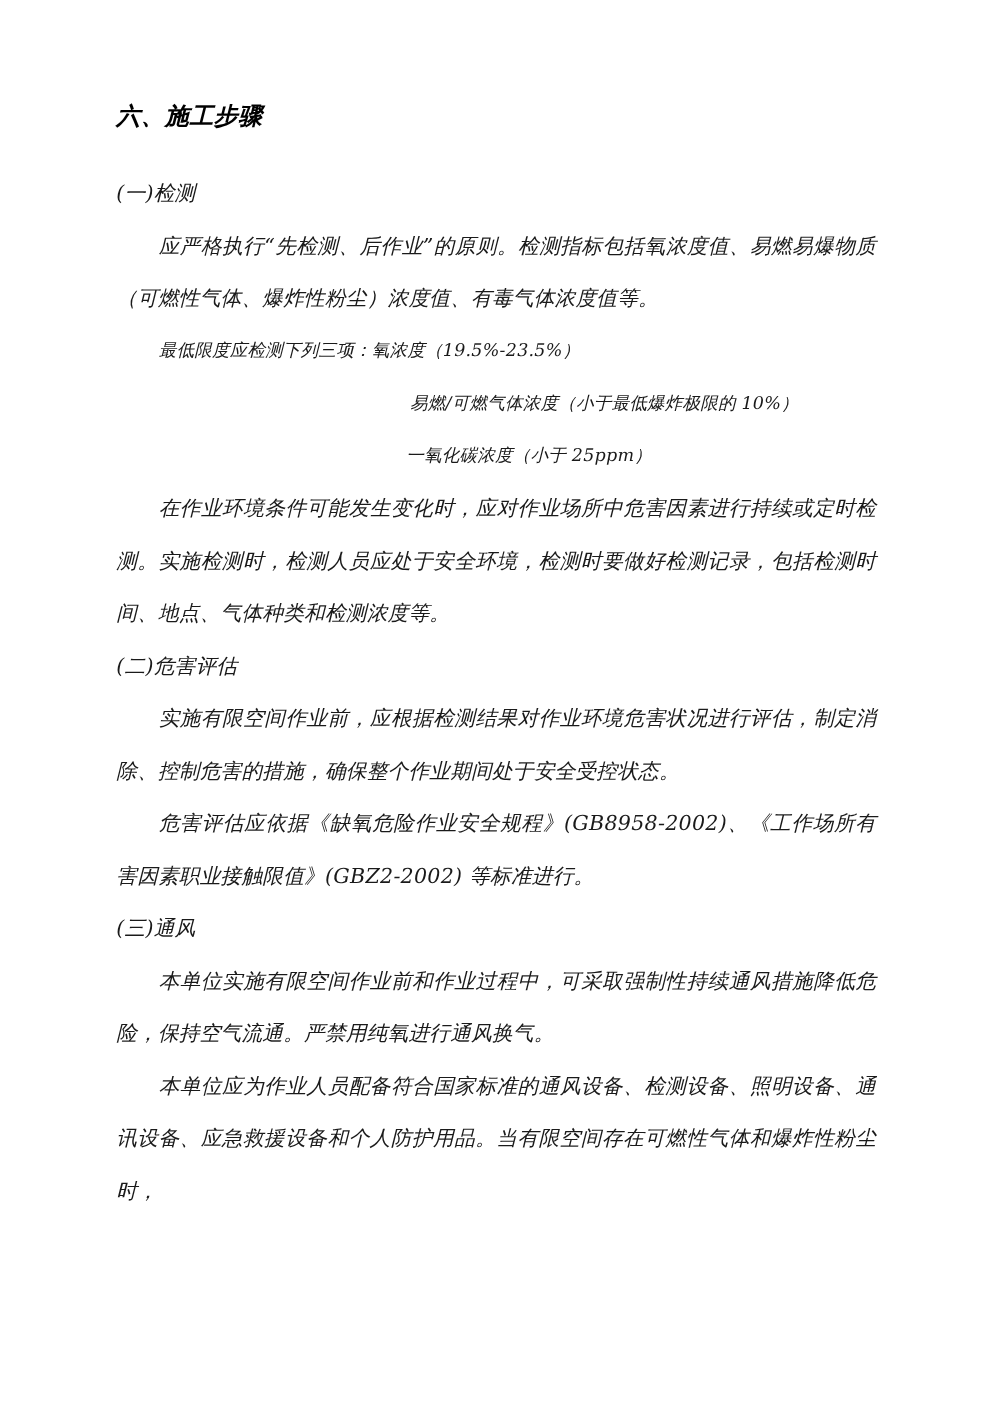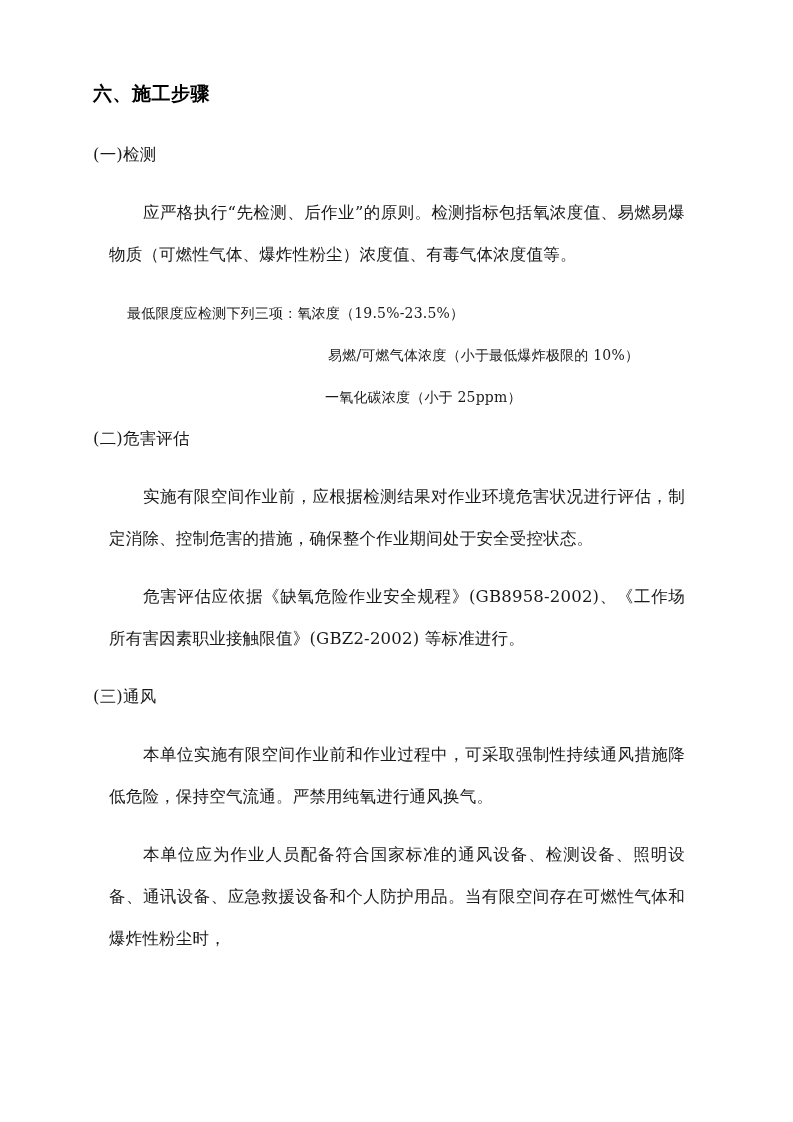--- a/index.html
+++ b/index.html
@@ -15,20 +15,21 @@
     -webkit-font-smoothing: antialiased;
   }
 
   .page {
     position: relative;
     width: 793px;
     height: 980px;
     box-sizing: border-box;
     background: #ffffff;
     overflow: hidden;
+    font-style: italic;
   }
 
   .content {
     position: absolute;
     left: 93px;
     top: 78px;
     width: 608px;
   }
 
   .doc-heading {
@@ -46,21 +47,21 @@
     font-weight: normal;
     line-height: 42px;
     margin: 0;
     color: #1a1a1a;
     letter-spacing: 0.2px;
   }
 
   p.body-par {
     font-size: 16.5px;
     line-height: 42px;
-    margin: 16px;
+    margin: 0;
     text-align: justify;
     text-justify: inter-ideograph;
     letter-spacing: 0.2px;
     color: #1a1a1a;
   }
 
   p.indent2 {
     text-indent: 34px;
   }
 
@@ -89,20 +90,21 @@
 
     <p class="body-par indent2">应严格执行“先检测、后作业”的原则。检测指标包括氧浓度值、易燃易爆物质（可燃性气体、爆炸性粉尘）浓度值、有毒气体浓度值等。</p>
 
     <div class="measure-line lvl1">最低限度应检测下列三项：氧浓度（19.5%-23.5%）</div>
 
     <div class="measure-line lvl2">易燃/可燃气体浓度（小于最低爆炸极限的 10%）</div>
 
     <div class="measure-line lvl3">一氧化碳浓度（小于 25ppm）</div>
 
 
+    <p class="body-par indent2">在作业环境条件可能发生变化时，应对作业场所中危害因素进行持续或定时检测。实施检测时，检测人员应处于安全环境，检测时要做好检测记录，包括检测时间、地点、气体种类和检测浓度等。</p>
 
     <div class="sec-heading">(二)危害评估</div>
 
     <p class="body-par indent2">实施有限空间作业前，应根据检测结果对作业环境危害状况进行评估，制定消除、控制危害的措施，确保整个作业期间处于安全受控状态。</p>
 
     <p class="body-par indent2">危害评估应依据《缺氧危险作业安全规程》(GB8958-2002)、《工作场所有害因素职业接触限值》(GBZ2-2002) 等标准进行。</p>
 
     <div class="sec-heading">(三)通风</div>
 
     <p class="body-par indent2">本单位实施有限空间作业前和作业过程中，可采取强制性持续通风措施降低危险，保持空气流通。严禁用纯氧进行通风换气。</p>

